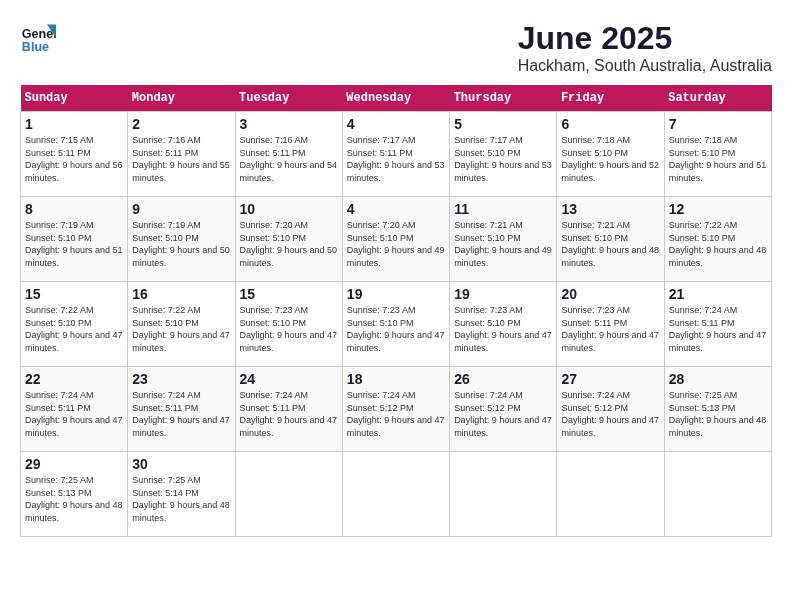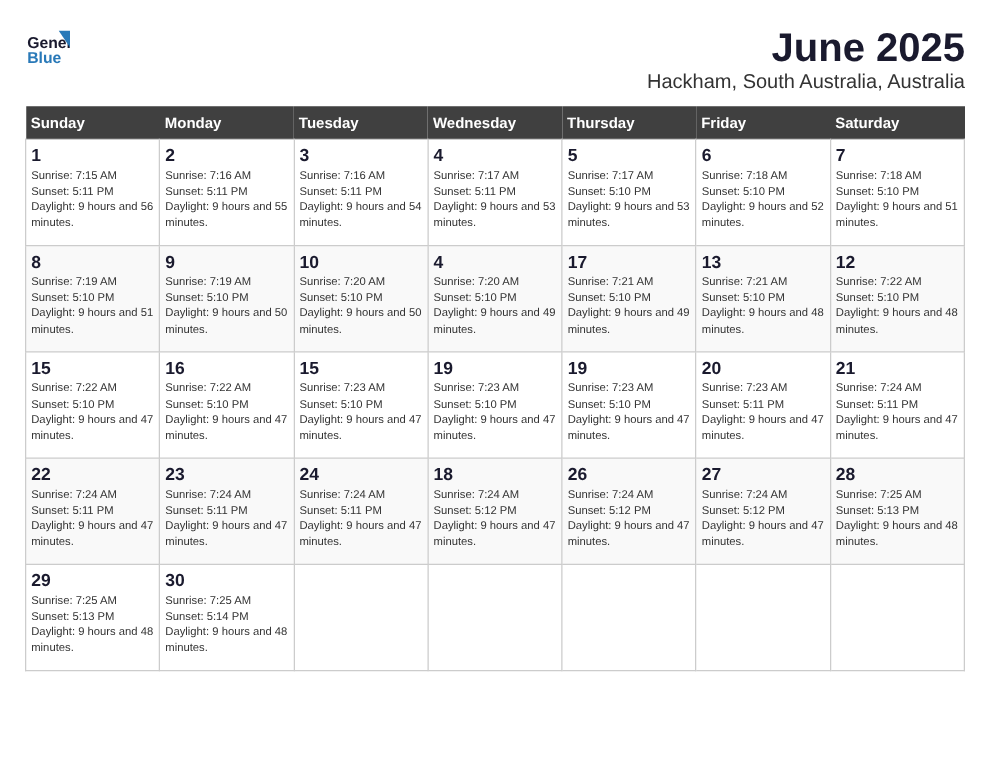--- a/index.html
+++ b/index.html
@@ -19,43 +19,44 @@
     .logo {
       display: flex;
       align-items: center;
       gap: 4px;
     }
     .logo-icon {
       width: 36px;
       height: 36px;
     }
     .title-area {
-      text-align: right;
+      text-align: left;
     }
     .month-title {
       font-size: 32px;
       font-weight: bold;
       color: #1a1a2e;
     }
     .location-title {
       font-size: 16px;
       color: #333;
     }
     table {
       width: 100%;
       border-collapse: collapse;
       font-size: 10px;
     }
     th {
-      background-color: #404040;
+      background-color: #be185d;
       color: #fff;
       padding: 6px 4px;
       text-align: left;
       font-size: 12px;
       font-weight: bold;
+      font-family: Liberation Mono, monospace;
     }
     td {
       border: 1px solid #ccc;
       vertical-align: top;
       padding: 4px;
       height: 85px;
       width: 107px;
     }
     td.empty {
       background: #f5f5f5;
@@ -156,21 +157,21 @@
         </td>
         <td>
           <span class="day-number">10</span>
           <div class="day-info">Sunrise: 7:20 AM<br>Sunset: 5:10 PM<br>Daylight: 9 hours and 50 minutes.</div>
         </td>
         <td>
           <span class="day-number">4</span>
           <div class="day-info">Sunrise: 7:20 AM<br>Sunset: 5:10 PM<br>Daylight: 9 hours and 49 minutes.</div>
         </td>
         <td>
-          <span class="day-number">17</span>
+          <span class="day-number">11</span>
           <div class="day-info">Sunrise: 7:21 AM<br>Sunset: 5:10 PM<br>Daylight: 9 hours and 49 minutes.</div>
         </td>
         <td>
           <span class="day-number">13</span>
           <div class="day-info">Sunrise: 7:21 AM<br>Sunset: 5:10 PM<br>Daylight: 9 hours and 48 minutes.</div>
         </td>
         <td>
           <span class="day-number">12</span>
           <div class="day-info">Sunrise: 7:22 AM<br>Sunset: 5:10 PM<br>Daylight: 9 hours and 48 minutes.</div>
         </td>

